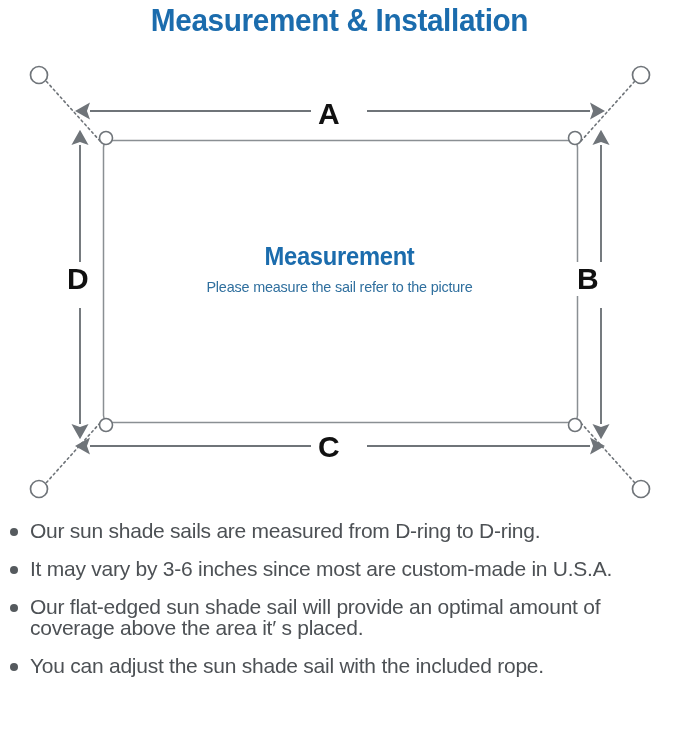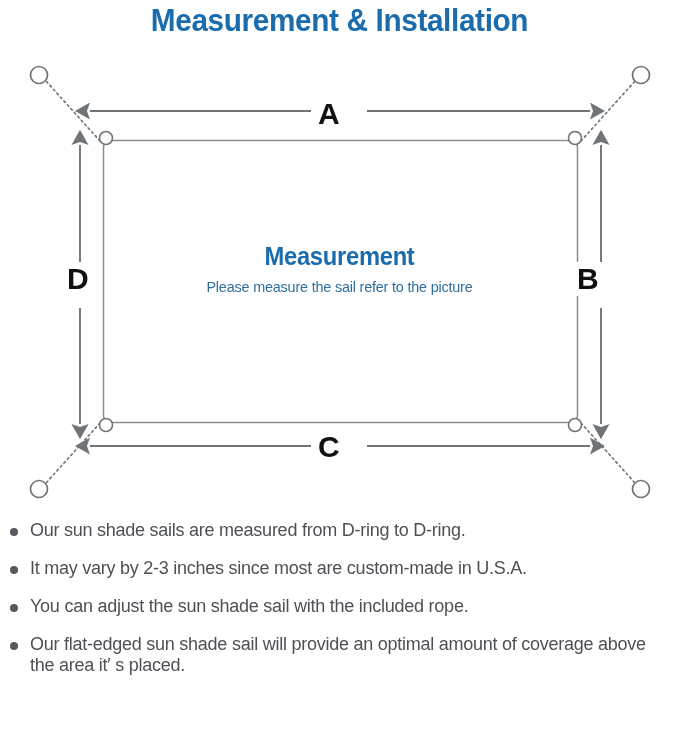--- a/index.html
+++ b/index.html
@@ -103,21 +103,21 @@
     width: 8px;
     height: 8px;
     border-radius: 50%;
     background: #555a5e;
     margin-top: 8px;
     margin-right: 12px;
   }
   .note-text {
     flex: 1 1 auto;
     font-family: "Liberation Sans", sans-serif;
-    font-size: 18px;
+    font-size: 21px;
     line-height: 21px;
     color: #4d5155;
     letter-spacing: -0.25px;
     transform-origin: left top;
   }
 </style>
 </head>
 <body>
 
 <div id="page-title">Measurement &amp; Installation</div>
@@ -183,23 +183,23 @@
   <div class="dim-letter" id="dim-d">D</div>
 </div>
 
 <div id="notes">
   <div class="note-item">
     <span class="note-bullet"></span>
     <span class="note-text">Our sun shade sails are measured from D-ring to D-ring.</span>
   </div>
   <div class="note-item">
     <span class="note-bullet"></span>
-    <span class="note-text">It may vary by 2-3 inches since most are custom-made in U.S.A.</span>
+    <span class="note-text">It may vary by 3-6 inches since most are custom-made in U.S.A.</span>
+  </div>
+  <div class="note-item">
+    <span class="note-bullet"></span>
+    <span class="note-text">Our flat-edged sun shade sail will provide an optimal amount of coverage above the area it′ s placed.</span>
   </div>
   <div class="note-item">
     <span class="note-bullet"></span>
     <span class="note-text">You can adjust the sun shade sail with the included rope.</span>
   </div>
-  <div class="note-item">
-    <span class="note-bullet"></span>
-    <span class="note-text">Our flat-edged sun shade sail will provide an optimal amount of coverage above the area it′ s placed.</span>
-  </div>
 </div>
 
 </body></html>

